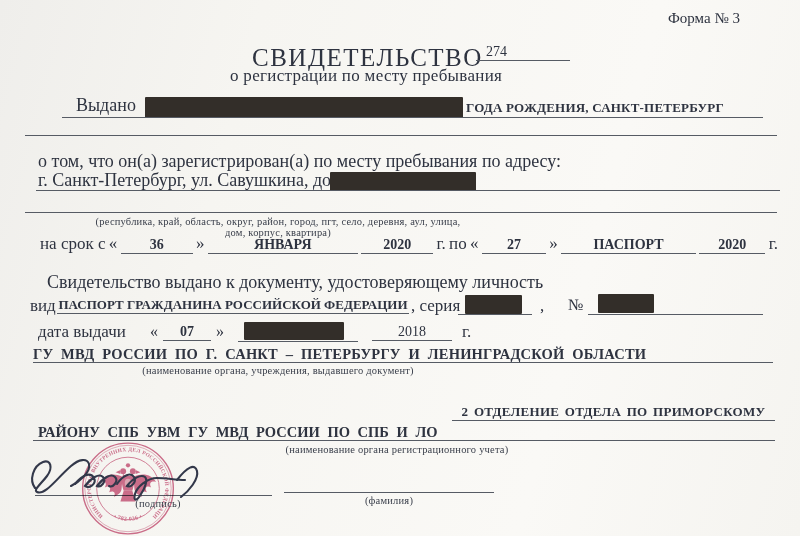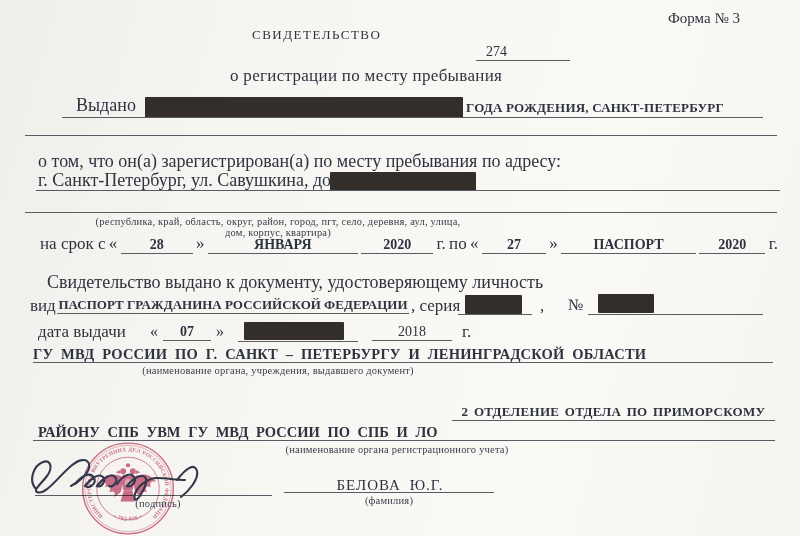--- a/index.html
+++ b/index.html
@@ -19,21 +19,21 @@
   }
   .abs{position:absolute;}
   .cap{font-size:10.5px;color:#3b404c;text-align:center;letter-spacing:0.2px;}
   .rule{border-bottom:1.6px solid var(--line);height:0;}
   .redact{background:var(--redaction);border-radius:1px;}
   .u{border-bottom:1.6px solid var(--line);text-align:center;font-weight:bold;font-size:14px;}
   .bigtext{font-size:18px;}
   .boldfill{font-weight:bold;letter-spacing:0.2px;}
   
   .form-no{left:668px;top:10px;font-size:15px;}
-  .title{left:252px;top:27px;font-size:13px;letter-spacing:1.5px;}
+  .title{left:252px;top:44px;font-size:25px;letter-spacing:1.5px;}
   .title-num{left:476px;top:44px;width:94px;border-bottom:1.4px solid var(--line);font-size:14px;padding-left:10px;}
   .subtitle{left:230px;top:66px;font-size:17px;letter-spacing:0.3px;}
   
   .issued-label{left:76px;top:95px;font-size:18px;}
   .box-name{left:145px;top:97px;width:318px;height:21px;}
   .issued-suffix{left:466px;top:100px;font-size:13px;}
   .line-a{left:62px;top:117px;width:701px;}
   .line-b{left:25px;top:135px;width:752px;border-bottom-width:1.2px;}
   .cap-fio{left:337px;top:139px;width:200px;}
   
@@ -109,21 +109,21 @@
   <div class="abs para1 bigtext">о том, что он(а) зарегистрирован(а) по месту пребывания по адресу:</div>
   <div class="abs addr-label bigtext">г. Санкт-Петербург, ул. Савушкина, дом</div>
   <div class="abs redact box-addr"></div>
   <div class="abs rule line-c"></div>
   <div class="abs rule line-d"></div>
   <div class="abs cap cap-repub">(республика, край, область, округ, район, город, пгт, село, деревня, аул, улица, дом, корпус, квартира)</div>
 
   <div class="abs term-row">
     <span>на срок с</span>
     <span>«</span>
-    <span class="u u-d1">28</span>
+    <span class="u u-d1">36</span>
     <span>»</span>
     <span class="u u-m1">ЯНВАРЯ</span>
     <span class="u u-y1">2020</span>
     <span>г.</span>
     <span>по</span>
     <span>«</span>
     <span class="u u-d2">27</span>
     <span>»</span>
     <span class="u u-m2">ПАСПОРТ</span>
     <span class="u u-y2">2020</span>
@@ -191,17 +191,16 @@
   <svg class="abs signature" viewBox="0 0 250 58" xmlns="http://www.w3.org/2000/svg">
     <path d="M 10,42 C 4,34 8,20 18,16 C 26,13 28,22 22,30 C 16,38 8,44 12,46 C 20,50 32,32 46,20 C 54,13 62,12 64,18 C 66,26 54,36 46,40"></path>
     <path d="M 50,38 C 58,28 66,26 69,32 C 72,38 64,43 60,40 C 66,32 74,27 78,31 C 82,35 76,42 72,40 C 78,32 86,27 90,31 C 94,35 88,42 84,40"></path>
     <path d="M 92,38 C 98,29 106,26 109,31 C 112,36 106,42 102,40 C 108,32 116,28 120,31 C 123,34 120,42 116,48 C 112,55 108,56 110,48 C 112,41 122,32 132,32 C 142,32 150,34 160,34"></path>
     <path d="M 152,34 C 162,21 170,17 172,25 C 174,33 164,45 156,51"></path>
   </svg>
 
   <div class="abs rule line-sig"></div>
   <div class="abs cap cap-podpis">(подпись)</div>
 
-  <div class="abs surname">БЕЛОВА Ю.Г.</div>
   <div class="abs rule line-fam"></div>
   <div class="abs cap cap-famil">(фамилия)</div>
 
 </div>
 
 </body></html>

